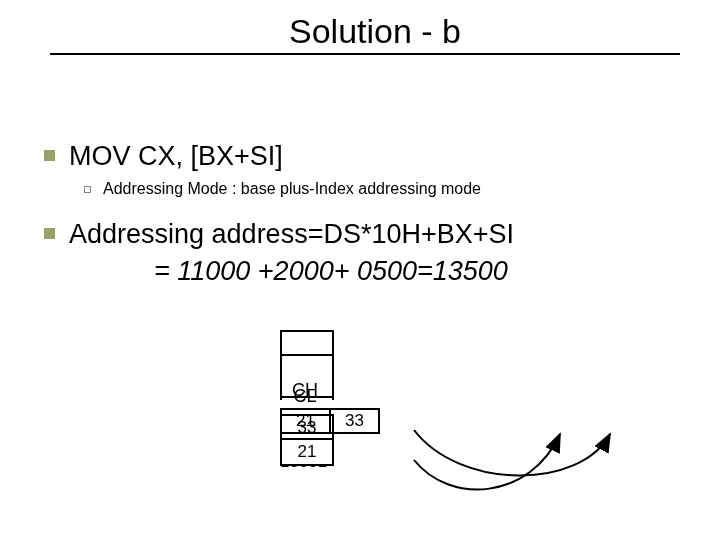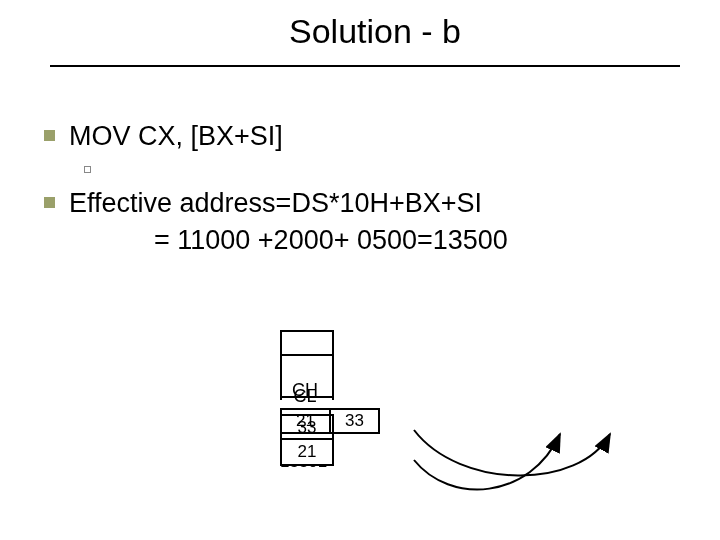--- a/index.html
+++ b/index.html
@@ -14,36 +14,37 @@
   }
   .title-region {
     position: absolute;
     top: 12px;
     left: 50px;
     right: 20px;
   }
   .title-text {
     font-size: 34px;
     text-align: center;
-    padding-bottom: 14px;
+    padding-bottom: 2px;
   }
   .title-underline {
     border-bottom: 2px solid #000;
     margin-right: 20px;
   }
   .slide-body {
     position: absolute;
     top: 120px;
     left: 44px;
     right: 30px;
   }
   .row {
     display: flex;
     align-items: flex-start;
     margin-bottom: 4px;
+    margin-top: 20px;
   }
   .bullet-sq {
     width: 11px;
     height: 11px;
     background: #9aa06a;
     margin-top: 10px;
     margin-right: 14px;
     flex: 0 0 auto;
   }
   .level1 {
@@ -65,20 +66,21 @@
     margin-right: 12px;
     flex: 0 0 auto;
   }
   .level2 {
     font-size: 16px;
   }
   .indent-calc {
     font-size: 27px;
     margin-left: 110px;
     margin-top: 0;
+    font-style: italic;
   }
   .diagram {
     position: absolute;
     top: 330px;
     left: 280px;
     width: 420px;
     height: 200px;
   }
   .mem-addr {
     position: absolute;
@@ -140,25 +142,26 @@
 
 <div class="slide-body">
 
   <div class="row">
     <div class="bullet-sq"></div>
     <div class="level1">MOV CX, [BX+SI]</div>
   </div>
 
   <div class="sub-row">
     <div class="bullet-sq-sm"></div>
+    <div class="level2">Addressing Mode : base plus-Index addressing mode</div>
   </div>
 
   <div class="row">
     <div class="bullet-sq"></div>
-    <div class="level1">Effective address=DS*10H+BX+SI</div>
+    <div class="level1">Addressing address=DS*10H+BX+SI</div>
   </div>
 
   <div class="indent-calc">= 11000 +2000+ 0500=13500</div>
 
 </div>
 
 <div class="diagram">
 
   <div class="mem-addr" style="top:4px;left:0">134FD</div>
   <div class="mem-addr" style="top:30px;left:0">134FE</div>

